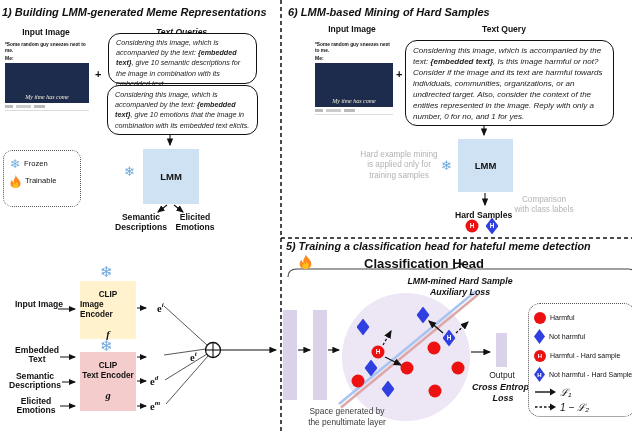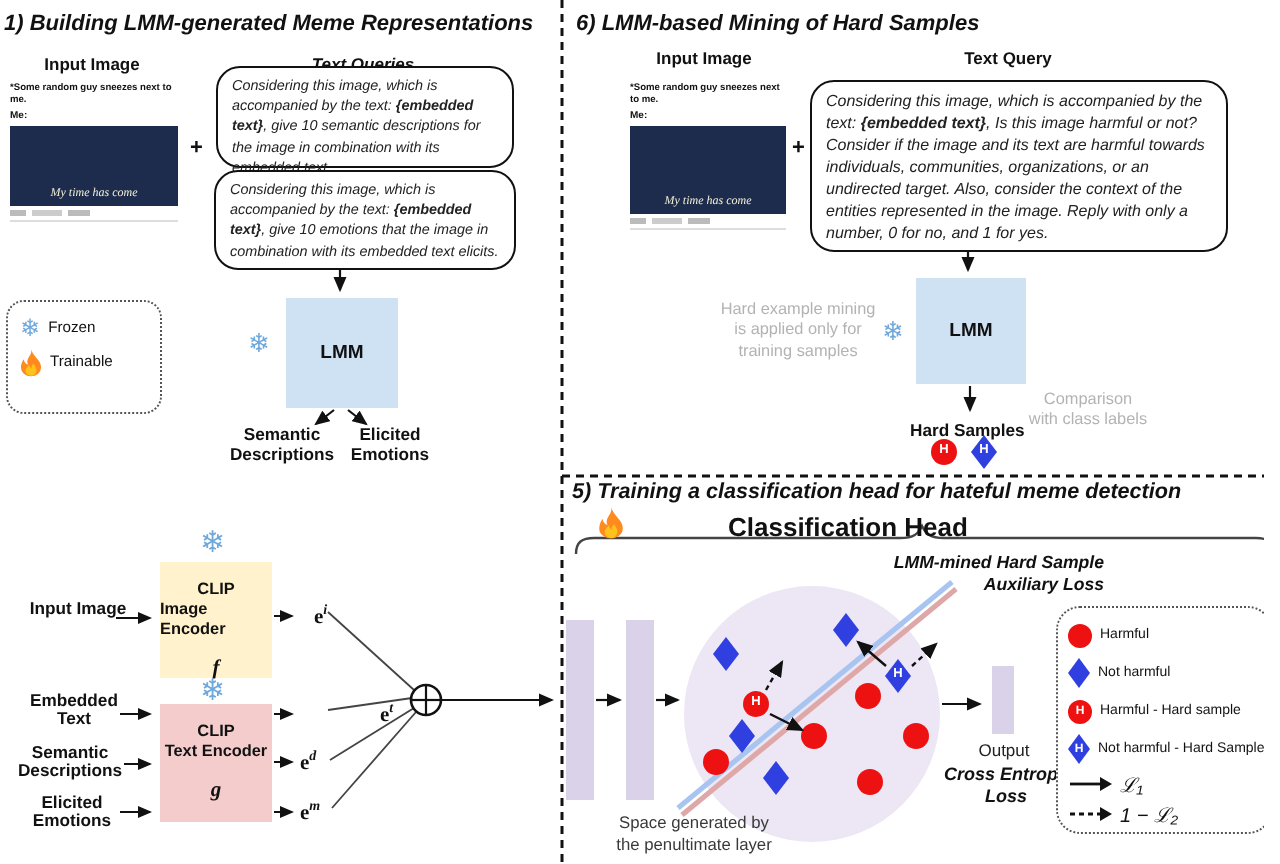--- a/index.html
+++ b/index.html
@@ -246,21 +246,21 @@
   <div class="evec" style="left:150px;top:374px;"><span>e</span><sup>d</sup></div>
   <div class="evec" style="left:150px;top:399px;"><span>e</span><sup>m</sup></div>
 
   <div class="abs sec-title" style="left:286px;top:240px;font-size:10.8px;">5) Training a classification head for hateful meme detection</div>
   <svg class="flame" width="13" height="16" viewBox="0 0 24 30" style="left:299px;top:253px;z-index:3;">
     <path fill="#ff8a1e" d="M12 0c1.5 6-2 8-3.5 12-1 2.8-.5 5 .5 6-3-1-4.5-3-5-6C2 15 1 18 1 21a11 9.5 0 0 0 22 0c0-5-3-8-5.5-11C15 7 12.5 4 12 0z"></path>
     <path fill="#ffc21d" d="M12 30a6 6 0 0 0 6-6c0-3-2-4.5-3-7-1.8 1.5-2.6 3-2.5 5-1.5-1-2.3-2.2-2.5-4-1.5 2-4 4-4 6.5A6 6 0 0 0 12 30z"></path>
   </svg>
   <div class="abs" style="left:316px;top:256px;font-size:13px;font-weight:bold;z-index:3;margin-left:48px;">Classification Head</div>
 
-  <div class="auxlbl" style="left:392px;top:276px;width:160px;text-align:right;">
+  <div class="auxlbl" style="left:380px;top:276px;width:160px;">
     <div>LMM-mined Hard Sample</div>
     <div>Auxiliary Loss</div>
   </div>
 
   <div class="layer" style="left:283px;top:310px;width:14px;height:90px;"></div>
   <div class="layer" style="left:313px;top:310px;width:14px;height:90px;"></div>
   <div class="layer" style="left:496px;top:333px;width:11px;height:34px;"></div>
   <div class="outword" style="left:477px;top:370px;width:50px;">Output</div>
   <div class="celbl" style="left:463px;top:382px;width:80px;">
     <div>Cross Entropy</div>

